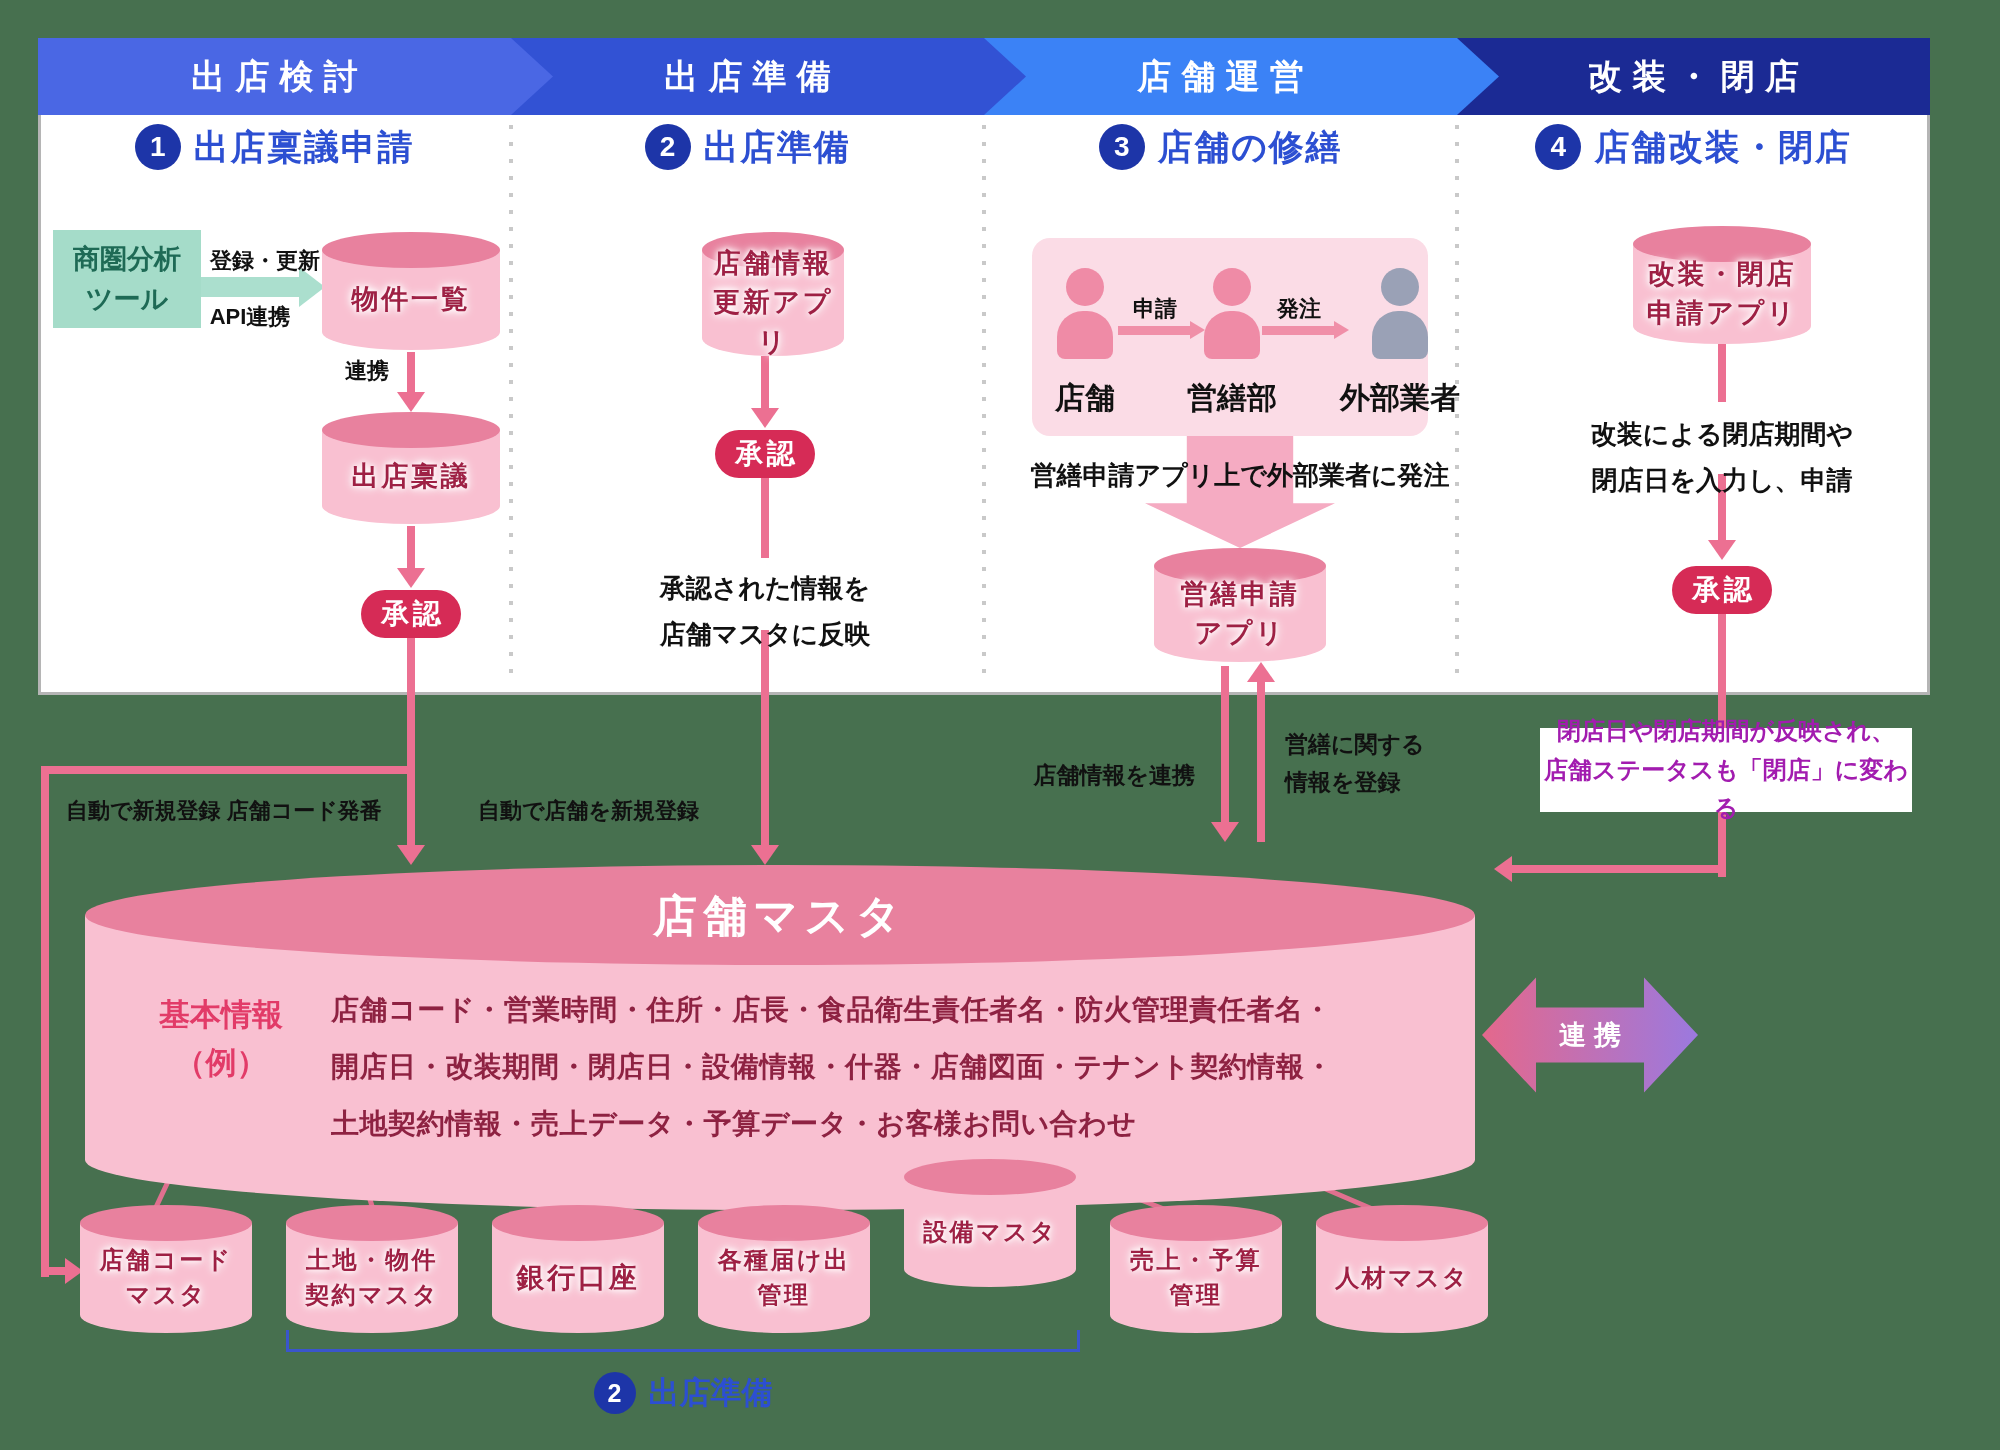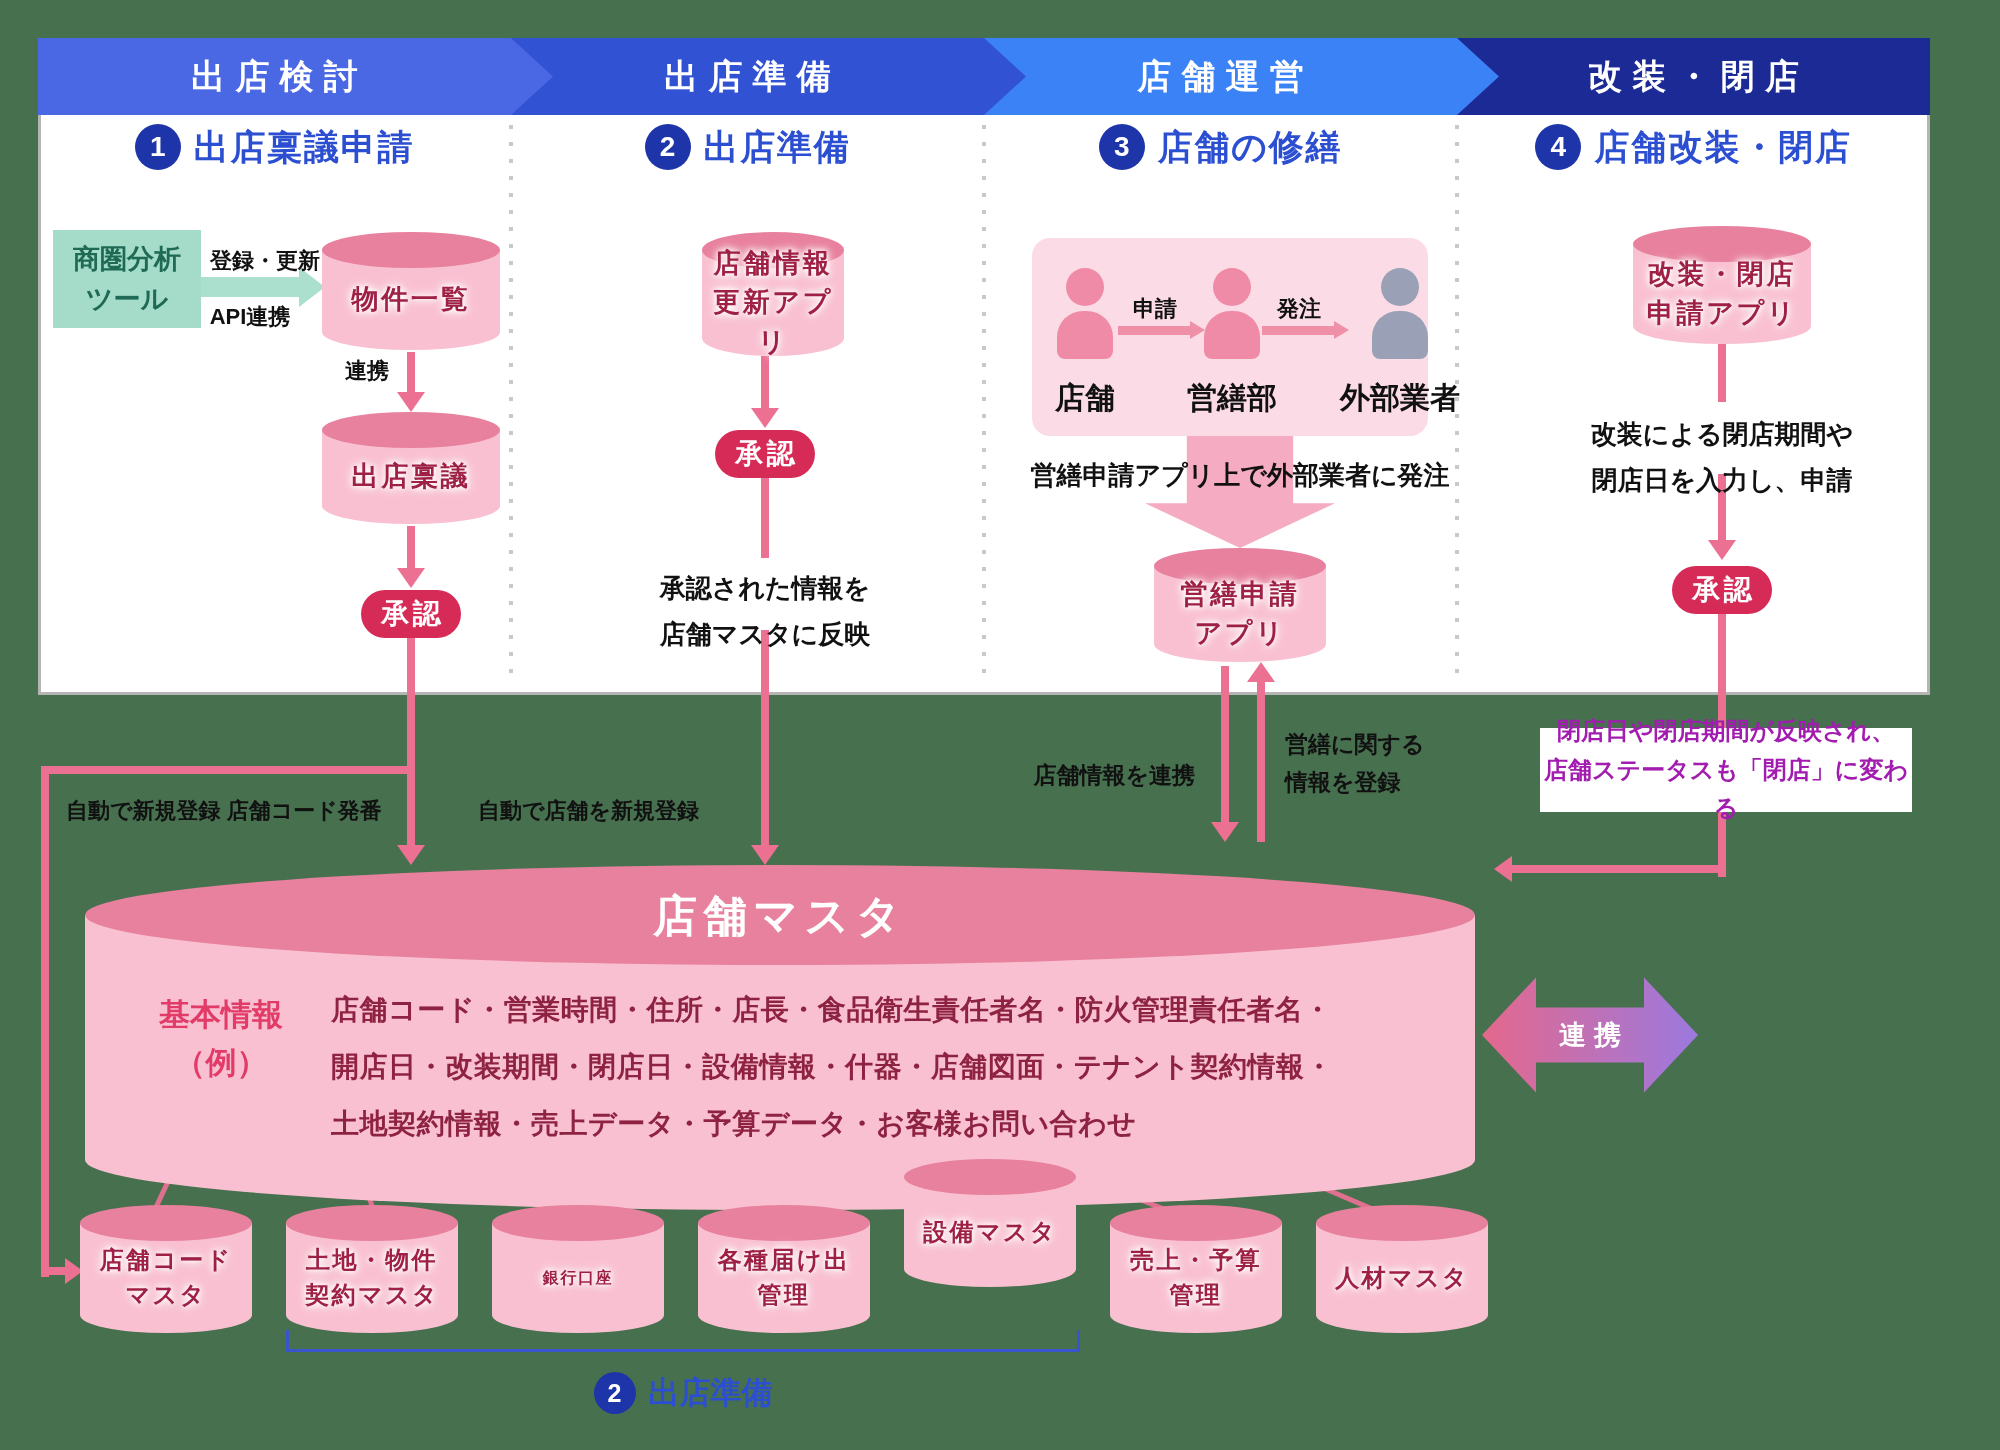--- a/index.html
+++ b/index.html
@@ -284,21 +284,21 @@
     <div class="ctop"></div>
     <div class="cbody"></div>
     <div class="cbot"></div>
     <div class="clabel" style="font-size:24px;">土地・物件
 契約マスタ</div>
   </div>
   <div class="cyl" style="left:492px;top:1205px;width:172px;height:128px;">
     <div class="ctop"></div>
     <div class="cbody"></div>
     <div class="cbot"></div>
-    <div class="clabel" style="font-size:16px;">銀行口座</div>
+    <div class="clabel" style="font-size:28px;">銀行口座</div>
   </div>
   <div class="cyl" style="left:698px;top:1205px;width:172px;height:128px;">
     <div class="ctop"></div>
     <div class="cbody"></div>
     <div class="cbot"></div>
     <div class="clabel" style="font-size:24px;">各種届け出
 管理</div>
   </div>
   <div class="cyl" style="left:904px;top:1159px;width:172px;height:128px;">
     <div class="ctop"></div>

